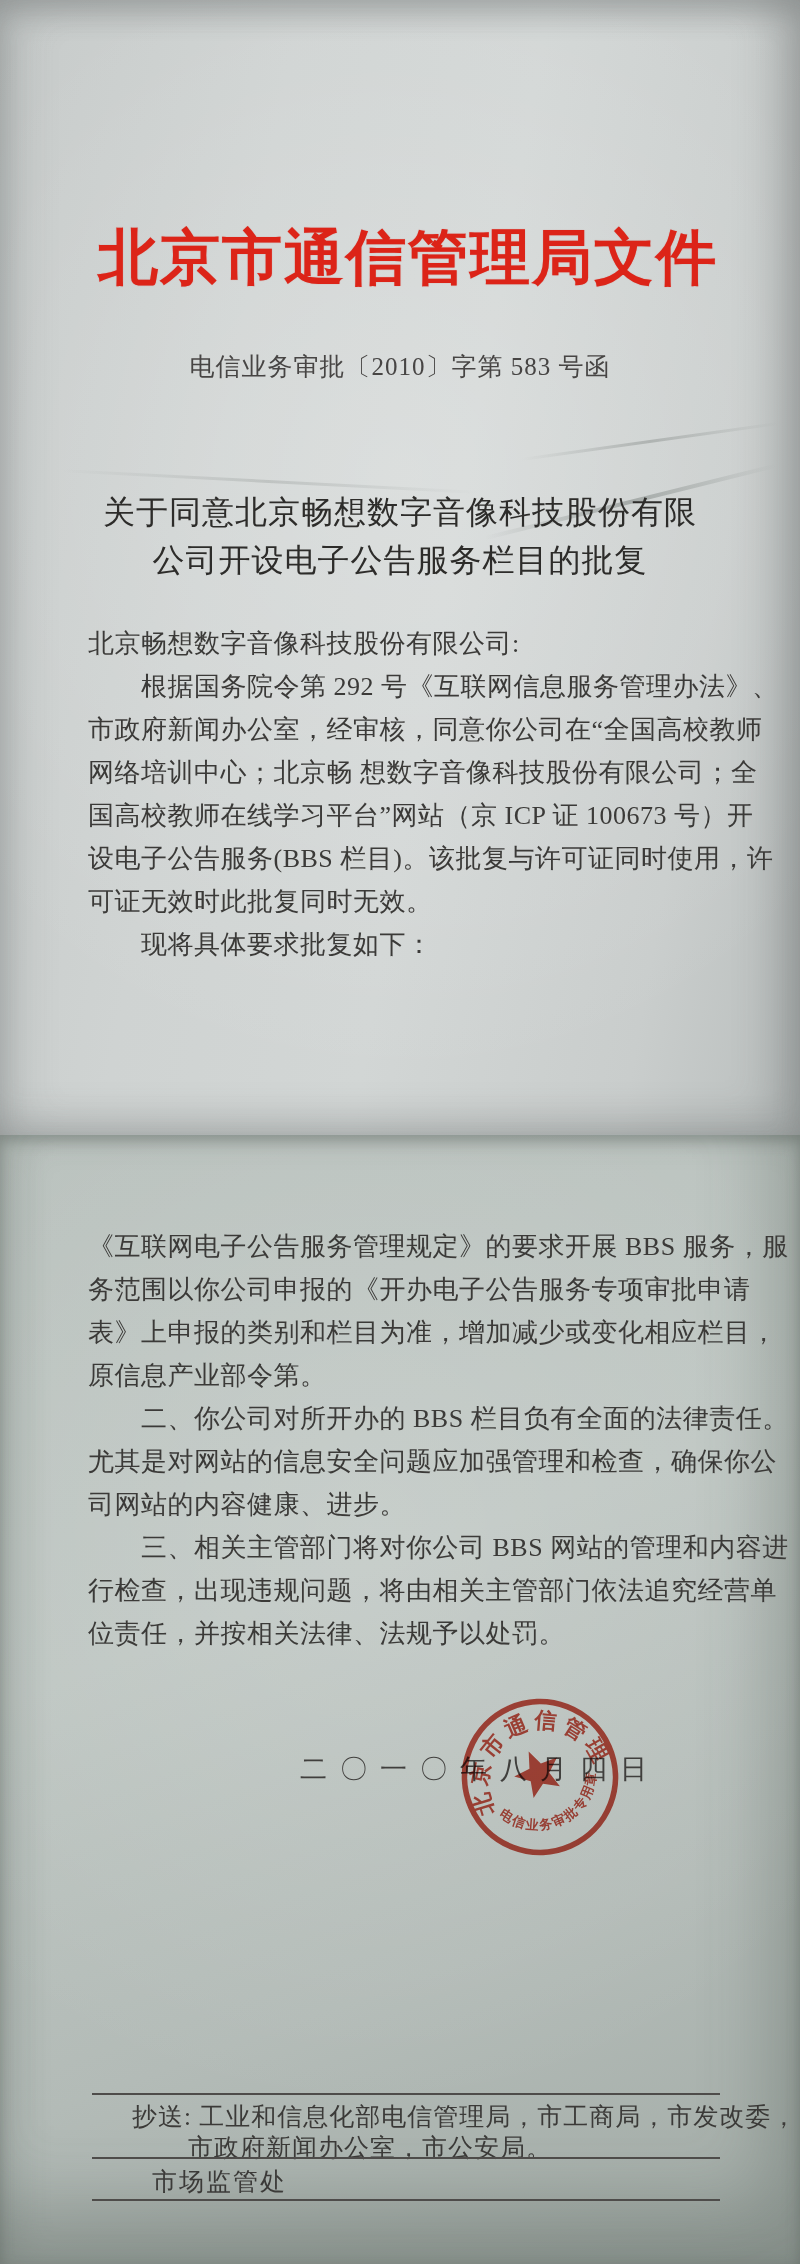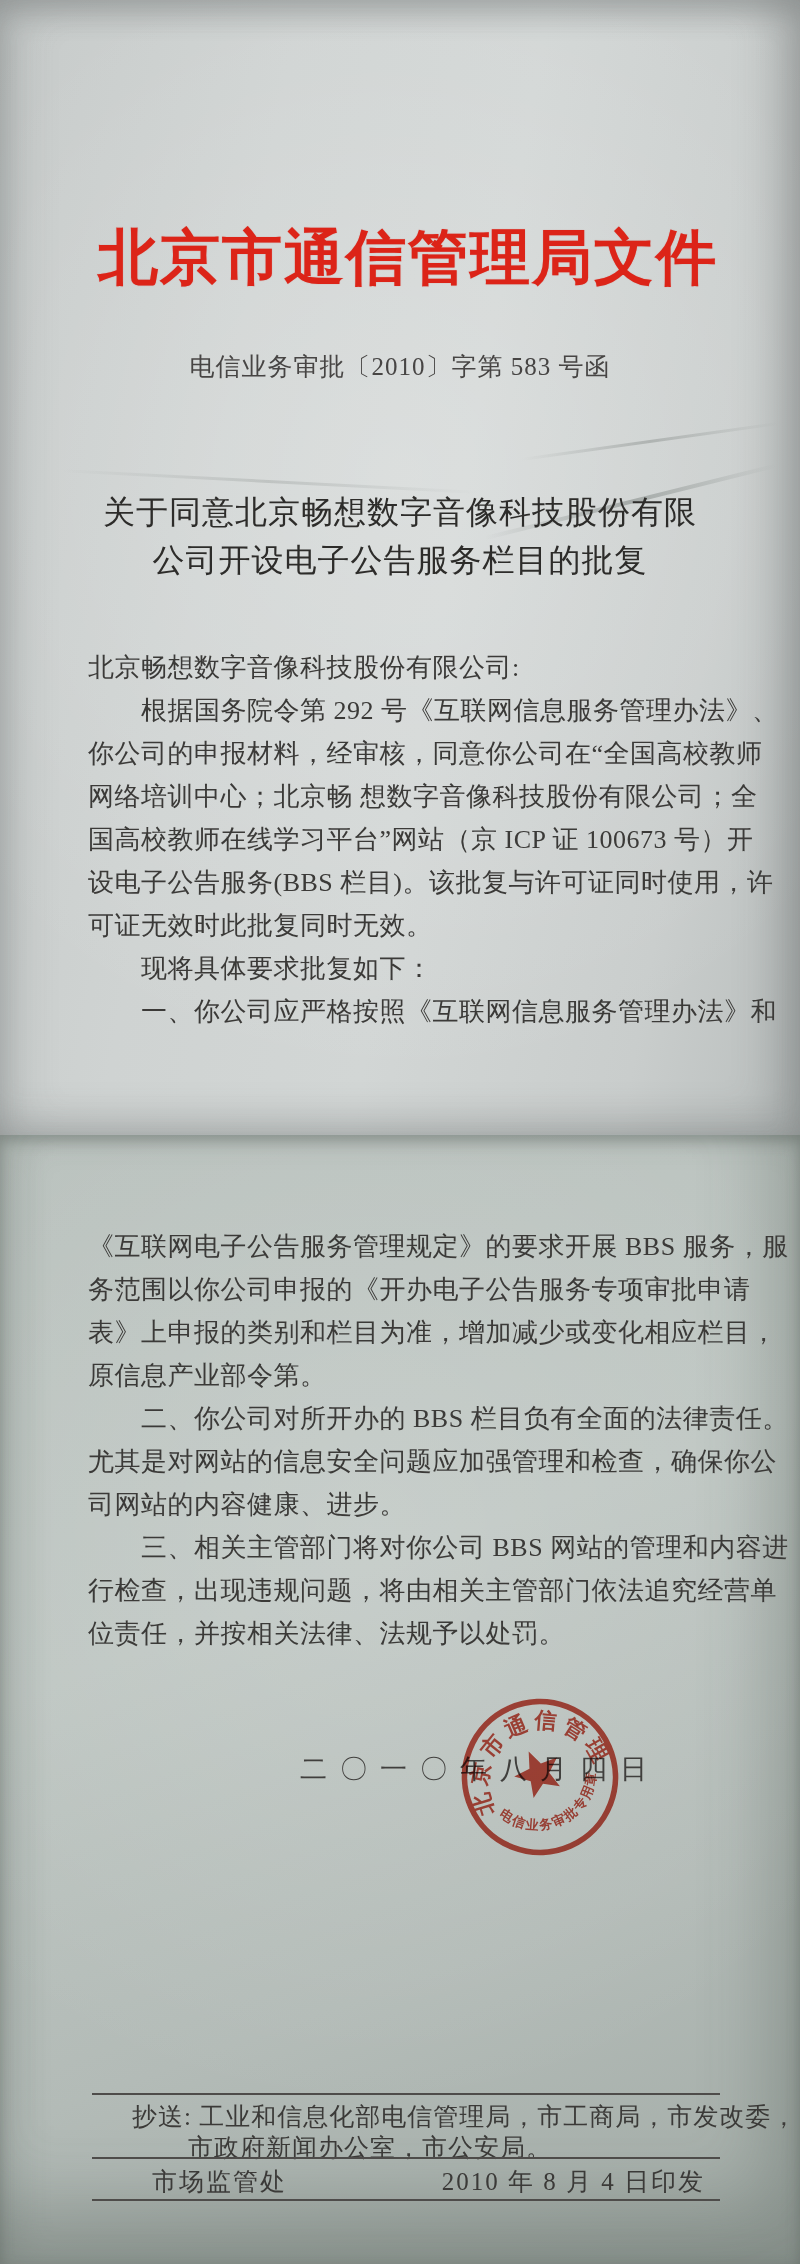--- a/index.html
+++ b/index.html
@@ -35,21 +35,21 @@
   .doc-title{
     position:absolute;top:488px;left:0;width:100%;
     text-align:center;font-size:32px;font-weight:normal;color:#2d2c2a;
     line-height:48px;letter-spacing:1px;
   }
   .body-lines{
     position:absolute;left:88px;width:664px;
     font-size:26px;color:#3b3a38;letter-spacing:.5px;
   }
   .body-lines .line{height:43px;line-height:43px;white-space:nowrap;}
-  .p1-lines{top:646px;font-family:Liberation Serif, serif;}
+  .p1-lines{top:622px;font-family:Liberation Serif, serif;}
   .p2-lines{top:90px;}
   .sign-date{
     position:absolute;top:616px;left:300px;
     font-size:27px;color:#403f3d;letter-spacing:13px;white-space:nowrap;
   }
   .stamp{
     position:absolute;top:560px;left:458px;width:164px;height:164px;
     transform:rotate(-24deg);
     opacity:.88;mix-blend-mode:multiply;
   }
@@ -79,27 +79,26 @@
   <div class="doc-number">电信业务审批〔2010〕字第 583 号函</div>
 
   <div class="doc-title">
     <div>关于同意北京畅想数字音像科技股份有限</div>
     <div>公司开设电子公告服务栏目的批复</div>
   </div>
 
   <div class="body-lines p1-lines">
       <div class="line">北京畅想数字音像科技股份有限公司:</div>
       <div class="line">　　根据国务院令第 292 号《互联网信息服务管理办法》、</div>
-      <div class="line">你公司的申报材料，经审核，同意你公司在“全国高校教师</div>
+      <div class="line">市政府新闻办公室，经审核，同意你公司在“全国高校教师</div>
       <div class="line">网络培训中心；北京畅 想数字音像科技股份有限公司；全</div>
       <div class="line">国高校教师在线学习平台”网站（京 ICP 证 100673 号）开</div>
       <div class="line">设电子公告服务(BBS 栏目)。该批复与许可证同时使用，许</div>
       <div class="line">可证无效时此批复同时无效。</div>
       <div class="line">　　现将具体要求批复如下：</div>
-      <div class="line">　　一、你公司应严格按照《互联网信息服务管理办法》和</div>
     </div>
 </div>
 
 <div class="page page2">
   <div class="body-lines p2-lines">
       <div class="line">《互联网电子公告服务管理规定》的要求开展 BBS 服务，服</div>
       <div class="line">务范围以你公司申报的《开办电子公告服务专项审批申请</div>
       <div class="line">表》上申报的类别和栏目为准，增加减少或变化相应栏目，</div>
       <div class="line">原信息产业部令第。</div>
       <div class="line">　　二、你公司对所开办的 BBS 栏目负有全面的法律责任。</div>
@@ -125,15 +124,14 @@
     <text font-size="16" fill="#c8392a" font-weight="bold" letter-spacing="2" font-family="Liberation Serif, DejaVu Serif, serif">
       <textPath href="#arcBottom" startOffset="8%">电信业务审批专用章</textPath>
     </text>
   </svg>
 
   <div class="footer-rule rule-1"></div>
   <div class="cc-line1">抄送: 工业和信息化部电信管理局，市工商局，市发改委，</div>
   <div class="cc-line2">市政府新闻办公室，市公安局。</div>
   <div class="footer-rule rule-2"></div>
   <div class="issuing-office">市场监管处</div>
-  <div class="print-date">2010 年 8 月 4 日印发</div>
   <div class="footer-rule rule-3"></div>
 </div>
 
 </body></html>

